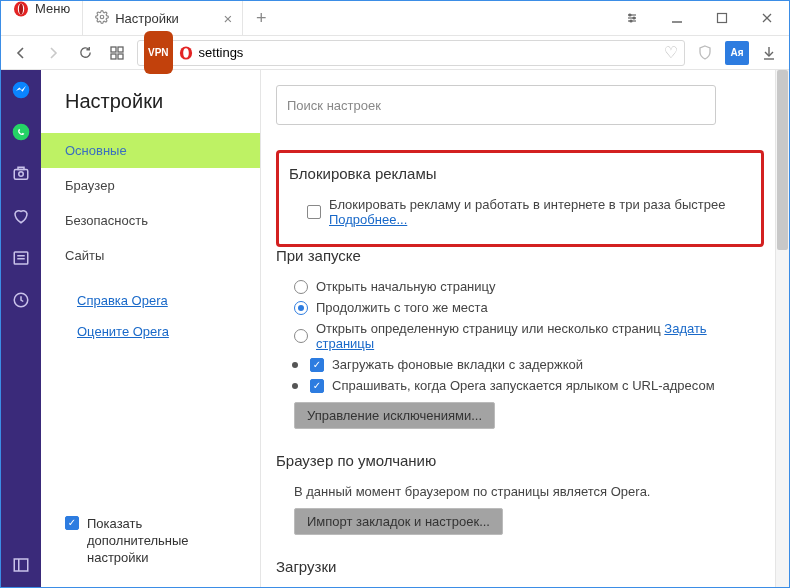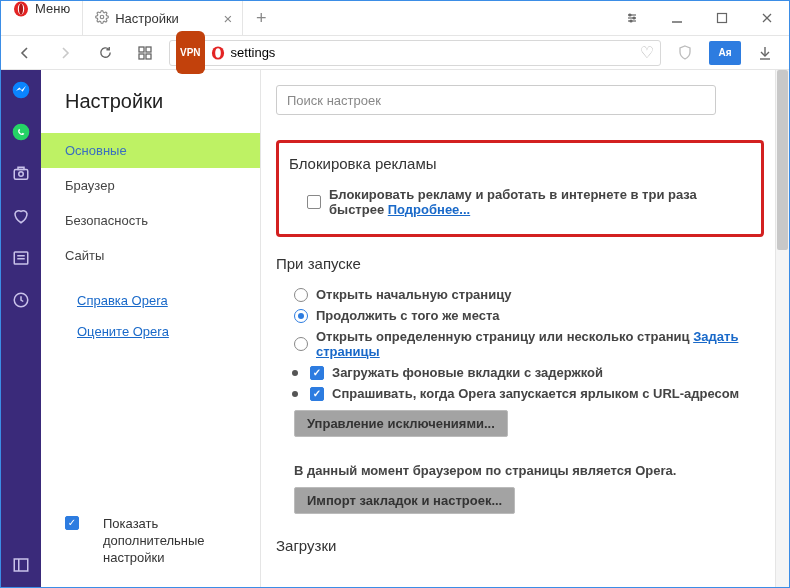--- a/index.html
+++ b/index.html
@@ -8,46 +8,46 @@
   .menu-btn { display: flex; align-items: flex-start; gap: 6px; padding: 0 12px; border-right: 1px solid #e5e5e5; }
   .opera-logo { width: 16px; height: 16px; }
   .tab { display: flex; align-items: center; gap: 6px; padding: 0 10px 0 12px; border-right: 1px solid #e5e5e5; min-width: 160px; }
   .tab .x { margin-left: auto; color: #888; font-size: 15px; }
   .newtab { width: 36px; display: flex; align-items: center; justify-content: center; color: #888; font-size: 18px; }
   .title-spacer { flex: 1; }
   .winctl { display: flex; }
   .winbtn { width: 45px; display: flex; align-items: center; justify-content: center; color: #666; }
   .winbtn svg { width: 12px; height: 12px; }
   .toolbar { height: 34px; display: flex; align-items: center; padding: 0 8px; gap: 8px; border-bottom: 1px solid #e5e5e5; }
-  .tbtn { width: 32px; height: 24px; display: flex; align-items: center; justify-content: center; color: #666; }
+  .tbtn { width: 24px; height: 24px; display: flex; align-items: center; justify-content: center; color: #666; }
   .addr { flex: 1; height: 26px; border: 1px solid #d8d8d8; border-radius: 3px; display: flex; align-items: center; padding: 0 6px; gap: 6px; }
   .vpn { background: #c2410c; color: #fff; font-size: 10px; font-weight: bold; padding: 16px 4px; border-radius: 6px; }
   .addr input { border: none; flex: 1; font-size: 13px; outline: none; }
   .heart { color: #bbb; font-size: 16px; }
   .shield { color: #bbb; }
   .trans { background: #2d7ce0; color: #fff; font-size: 10px; padding: 2px 3px; border-radius: 2px; font-weight: bold;}
   .body { display: flex; height: calc(100% - 69px); }
   .rail { width: 40px; background: #3a2a7a; display: flex; flex-direction: column; align-items: center; padding-top: 10px; gap: 22px; }
   .rail-icon { width: 20px; height: 20px; color: #fff; display:flex; align-items:center; justify-content:center; }
   .rail-spacer { flex: 1; }
   .sidebar { width: 220px; border-right: 1px solid #e5e5e5; padding: 20px 0 10px 0; display:flex; flex-direction:column;}
   .sb-title { font-size: 20px; font-weight: 400; padding: 0 24px 20px 24px; color:#222;}
   .sb-item { padding: 10px 24px; color: #444; cursor: default;}
   .sb-item.active { background: #bef264; color: #3a6fbf; font-weight:500;}
   .sb-item.link { color: #1969c9; text-decoration: underline; padding-top:8px; padding-bottom:8px;padding-left:36px;}
-  .sb-bottom { margin-top:auto; padding: 10px 24px; display:flex; gap:24px; align-items:flex-start;}
+  .sb-bottom { margin-top:auto; padding: 10px 24px; display:flex; gap:8px; align-items:flex-start;}
   .content { flex: 1; position: relative; overflow: hidden; }
   .scroll { position:absolute; right:0; top:0; width:14px; bottom:0; background:#f5f5f5; border-left:1px solid #e5e5e5;}
   .thumb { position:absolute; top:0; left:1px; right:1px; height:180px; background:#c8c8c8; border-radius:2px;}
   .main { padding: 15px 25px 10px 15px; height:100%; overflow:hidden;}
-  .search { width: 440px; height: 30px; border:1px solid #ccc; border-radius:3px; padding:0 10px; font-size:13px; color:#888; display:flex; align-items:center; margin-bottom: 25px;}
+  .search { width: 440px; height: 40px; border:1px solid #ccc; border-radius:3px; padding:0 10px; font-size:13px; color:#888; display:flex; align-items:center; margin-bottom: 25px;}
   .section { margin-bottom: 20px; }
   .sec-title { font-size: 15px; font-weight: 500; color: #333; margin-bottom: 12px;}
-  .highlight { border: 3px solid #d32020; border-radius: 4px; padding: 12px 10px 14px 10px; margin-bottom: 18px;}
-  .row { display: flex; align-items: center; gap: 8px; padding: 3px 0 3px 18px; color:#444;font-weight:bold;}
+  .highlight { border: 3px solid #d32020; border-radius: 4px; padding: 12px 10px 14px 10px; }
+  .row { display: flex; align-items: center; gap: 8px; padding: 3px 0 3px 18px; color:#444;}
   .cb { width:14px; height:14px; border:1px solid #888; border-radius:2px; display:inline-flex; align-items:center; justify-content:center; flex-shrink:0;}
   .cb.checked { background:#2d7ce0; border-color:#2d7ce0; color:#fff;}
   .cb.checked::after{ content:"✓"; font-size:10px; line-height:1;}
   .radio { width:14px; height:14px; border:1px solid #888; border-radius:50%; display:inline-flex; align-items:center; justify-content:center; flex-shrink:0;}
   .radio.checked { border-color:#2d7ce0;}
   .radio.checked::after { content:""; width:6px; height:6px; background:#2d7ce0; border-radius:50%;}
   .bullet {width:6px; height:6px; background:#555; border-radius:50%; margin-right:4px; flex-shrink:0; margin-left:-2px;}
   .link { color:#1969c9; text-decoration: underline;}
   .btn { border:1px solid #bbb; background:#a3a3a3; padding: 5px 12px; font-size:13px; color:#333; border-radius:2px; display:inline-block;}
   .gear-icon{ color:#888;}
@@ -258,20 +258,21 @@
             <span class="bullet"></span>
             <span class="cb checked"></span>
             <span>Спрашивать, когда Opera запускается ярлыком с URL-адресом</span>
           </div>
         <div class="row" style="padding-top:6px">
             <span class="btn">Управление исключениями...</span>
           </div>
       </div>
 
       <div class="section">
+        <div class="sec-title">Браузер по умолчанию</div>
         <div class="row">
             <span>В данный момент браузером по страницы является Opera.</span>
           </div>
         <div class="row" style="padding-top:6px">
             <span class="btn">Импорт закладок и настроек...</span>
           </div>
       </div>
 
       <div class="section">
         <div class="sec-title">Загрузки</div>

